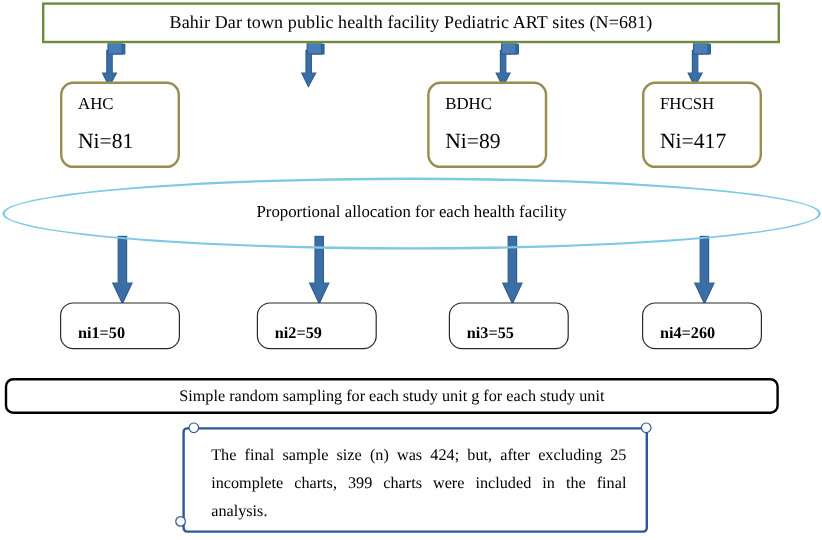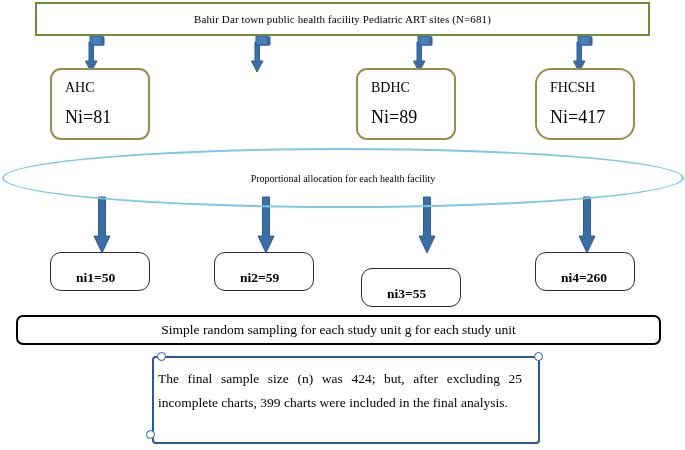--- a/index.html
+++ b/index.html
@@ -31,21 +31,21 @@
   
   #header-box {
     left: 35px;
     top: 2px;
     width: 615px;
     height: 34px;
     border: 2.5px solid #6d8c3e;
     z-index: 6;
   }
   #header-box .label {
-    font-size: 11px;
+    font-size: 15px;
     line-height: 1.1;
     letter-spacing: 0.1px;
   }
 
   
   .facility-box {
     top: 68px;
     width: 100px;
     height: 72px;
     border: 2.2px solid #9a8c4d;
@@ -59,21 +59,21 @@
   .facility-box .fac-name {
     font-size: 14px;
     margin-bottom: 11px;
   }
   .facility-box .fac-count {
     font-size: 18px;
   }
   #facility-0 { left: 50px; }
   #facility-1 { left: 214px; }
   #facility-2 { left: 356px; }
-  #facility-3 { left: 535px; border-radius: 16px; }
+  #facility-3 { left: 535px; }
 
   
   #allocation-ellipse {
     position: absolute;
     left: 2px;
     top: 148px;
     width: 678px;
     height: 56px;
     border: 2.2px solid #7dc8e4;
     border-radius: 50%;
@@ -82,47 +82,47 @@
   }
   #allocation-ellipse .label {
     position: absolute;
     left: 0;
     top: 0;
     width: 100%;
     height: 100%;
     display: flex;
     align-items: center;
     justify-content: center;
-    font-size: 10px;
+    font-size: 14px;
   }
 
   
   .alloc-box {
     top: 252px;
     width: 100px;
     height: 39px;
     border: 1.4px solid #2b2b2b;
     border-radius: 11px;
     z-index: 6;
     justify-content: flex-start;
-    padding-left: 25px;
+    padding-left: 14px;
   }
   .alloc-box .label {
     font-size: 13.5px;
     font-weight: bold;
     margin-top: 12px;
   }
   #alloc-0 { left: 50px; }
   #alloc-1 { left: 214px; }
-  #alloc-2 { left: 361px; margin-top: 16px; }
+  #alloc-2 { left: 374px; }
   #alloc-3 { left: 535px; }
 
   
   #sampling-bar {
-    left: 16px;
+    left: 4px;
     top: 315px;
     width: 645px;
     height: 30px;
     border: 2.2px solid #000000;
     border-radius: 7px;
     z-index: 8;
   }
   #sampling-bar .label {
     font-size: 13.5px;
   }
@@ -132,21 +132,21 @@
     position: absolute;
     left: 152px;
     top: 356px;
     width: 388px;
     height: 88px;
     box-sizing: border-box;
     border: 2px solid #2c5898;
     border-radius: 4px;
     background: #ffffff;
     z-index: 5;
-    padding: 9px 16px 8px 4px;
+    padding: 9px 16px 8px 22px;
   }
   #final-box .label {
     display: block;
     font-size: 13.5px;
     line-height: 1.75;
     text-align: justify;
     text-align-last: left;
   }
   
   .handle {

